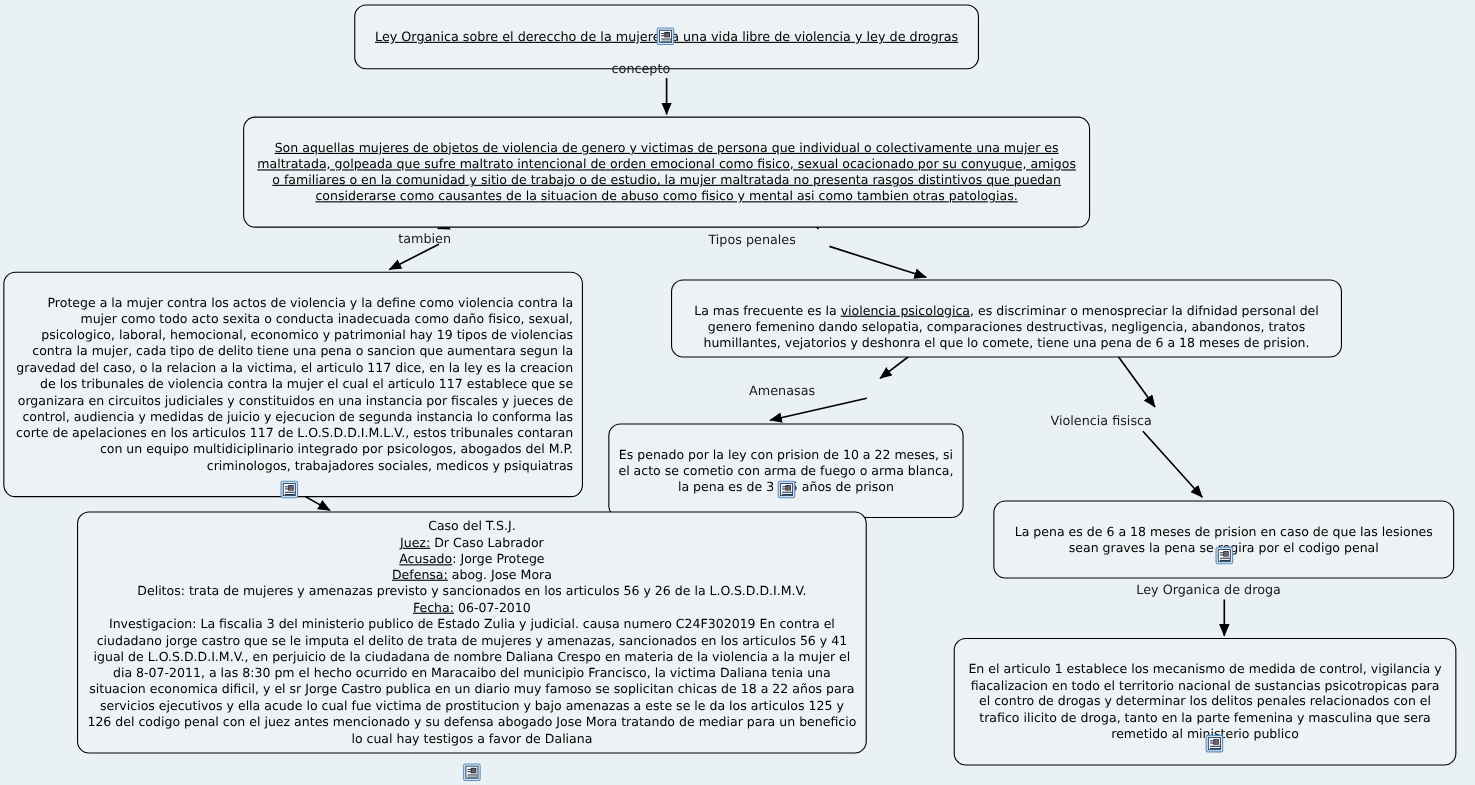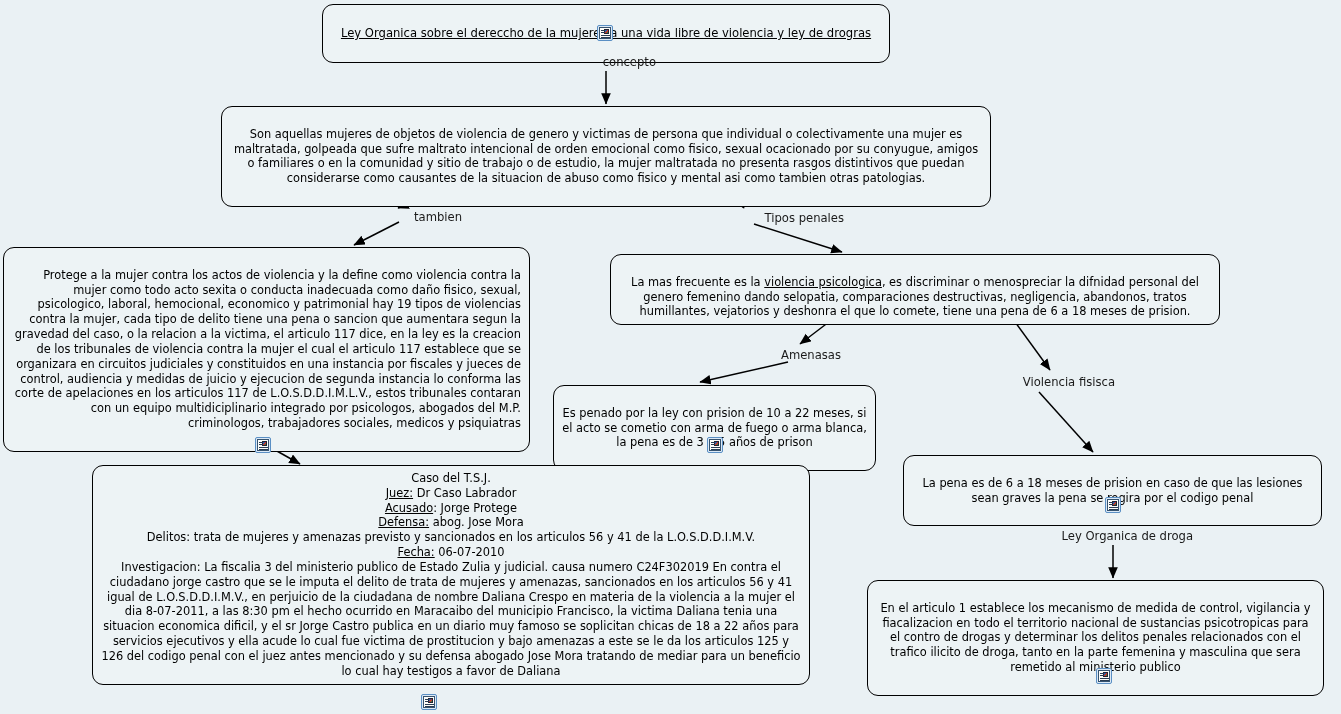--- a/index.html
+++ b/index.html
@@ -47,21 +47,21 @@
     font-size: 11.6px;
     padding: 6px 10px;
   }
   .node .u { text-decoration: underline; }
   .edge-label {
     position: absolute;
     z-index: 3;
     font-size: 11.6px;
     color: #1a1a1a;
     white-space: nowrap;
-    text-align: right;
+    text-align: left;
     background: transparent;
   }
   
   .note-icon {
     position: absolute;
     width: 16px;
     height: 16px;
     z-index: 6;
     border: 1.5px solid #5a8fc4;
     border-radius: 2px;
@@ -145,21 +145,21 @@
       <span class="ln l1"></span>
       <span class="ln l2"></span>
       <span class="ln l3"></span>
       <span class="ln l4"></span>
 
     </div>
   </div>
 
   <div class="edge-label" style="left:556px; top:55px; width:100px;">concepto</div>
 
-  <div class="node" style="left:221px; top:106px; width:770px;">
+  <div class="node" style="left:221px; top:106px; width:770px;text-decoration:underline;">
     <span class="node-text">Son aquellas mujeres de objetos de violencia de genero y victimas de persona que individual o colectivamente una mujer es maltratada, golpeada que sufre maltrato intencional de orden emocional como fisico, sexual ocacionado por su conyugue, amigos o familiares o en la comunidad y sitio de trabajo o de estudio, la mujer maltratada no presenta rasgos distintivos que puedan considerarse como causantes de la situacion de abuso como fisico y mental asi como tambien otras patologias.</span>
   </div>
 
   <div class="edge-label" style="left:362px; top:210px; width:100px;">tambien</div>
   <div class="edge-label" style="left:644px; top:211px; width:200px;">Tipos penales</div>
 
   <div class="node" style="left:3px; top:247px; width:527px; text-align:right;">
     <span class="node-text">Protege a la mujer contra los actos de violencia y la define como violencia contra la mujer como todo acto sexita o conducta inadecuada como daño fisico, sexual, psicologico, laboral, hemocional, economico y patrimonial hay 19 tipos de violencias contra la mujer, cada tipo de delito tiene una pena o sancion que aumentara segun la gravedad del caso, o la relacion a la victima, el articulo 117 dice, en la ley es la creacion de los tribunales de violencia contra la mujer el cual el articulo 117 establece que se organizara en circuitos judiciales y constituidos en una instancia por fiscales y jueces de control, audiencia y medidas de juicio y ejecucion de segunda instancia lo conforma las corte de apelaciones en los articulos 117 de L.O.S.D.D.I.M.L.V., estos tribunales contaran con un equipo multidiciplinario integrado por psicologos, abogados del M.P. criminologos, trabajadores sociales, medicos y psiquiatras</span>
   </div>
   <div class="note-icon" style="left:255px; top:437px;">
@@ -217,26 +217,26 @@
     <div class="page">
       <span class="thumb"></span>
       <span class="ln l1"></span>
       <span class="ln l2"></span>
       <span class="ln l3"></span>
       <span class="ln l4"></span>
 
     </div>
   </div>
 
-  <div class="node" style="left:70px; top:465px; width:718px; white-space:normal;margin-left:22px;">
+  <div class="node" style="left:70px; top:465px; width:718px; white-space:normal;">
     <div>Caso del T.S.J.</div>
     <div><span class="u">Juez:</span><span> Dr Caso Labrador</span></div>
     <div><span class="u">Acusado</span><span>: Jorge Protege</span></div>
     <div><span class="u">Defensa:</span><span> abog. Jose Mora</span></div>
-    <div>Delitos: trata de mujeres y amenazas previsto y sancionados en los articulos 56 y 41 de la L.O.S.D.D.I.M.V.</div>
+    <div>Delitos: trata de mujeres y amenazas previsto y sancionados en los articulos 56 y 26 de la L.O.S.D.D.I.M.V.</div>
     <div><span class="u">Fecha:</span><span> 06-07-2010</span></div>
     <div>Investigacion: La fiscalia 3 del ministerio publico de Estado Zulia y judicial. causa numero C24F302019 En contra el ciudadano jorge castro que se le imputa el delito de trata de mujeres y amenazas, sancionados en los articulos 56 y 41 igual de L.O.S.D.D.I.M.V., en perjuicio de la ciudadana de nombre Daliana Crespo en materia de la violencia a la mujer el dia 8-07-2011, a las 8:30 pm el hecho ocurrido en Maracaibo del municipio Francisco, la victima Daliana tenia una situacion economica dificil, y el sr Jorge Castro publica en un diario muy famoso se soplicitan chicas de 18 a 22 años para servicios ejecutivos y ella acude lo cual fue victima de prostitucion y bajo amenazas a este se le da los articulos 125 y 126 del codigo penal con el juez antes mencionado y su defensa abogado Jose Mora tratando de mediar para un beneficio lo cual hay testigos a favor de Daliana</div>
   </div>
   <div class="note-icon" style="left:421px; top:694px;">
     <div class="page">
       <span class="thumb"></span>
       <span class="ln l1"></span>
       <span class="ln l2"></span>
       <span class="ln l3"></span>
       <span class="ln l4"></span>

